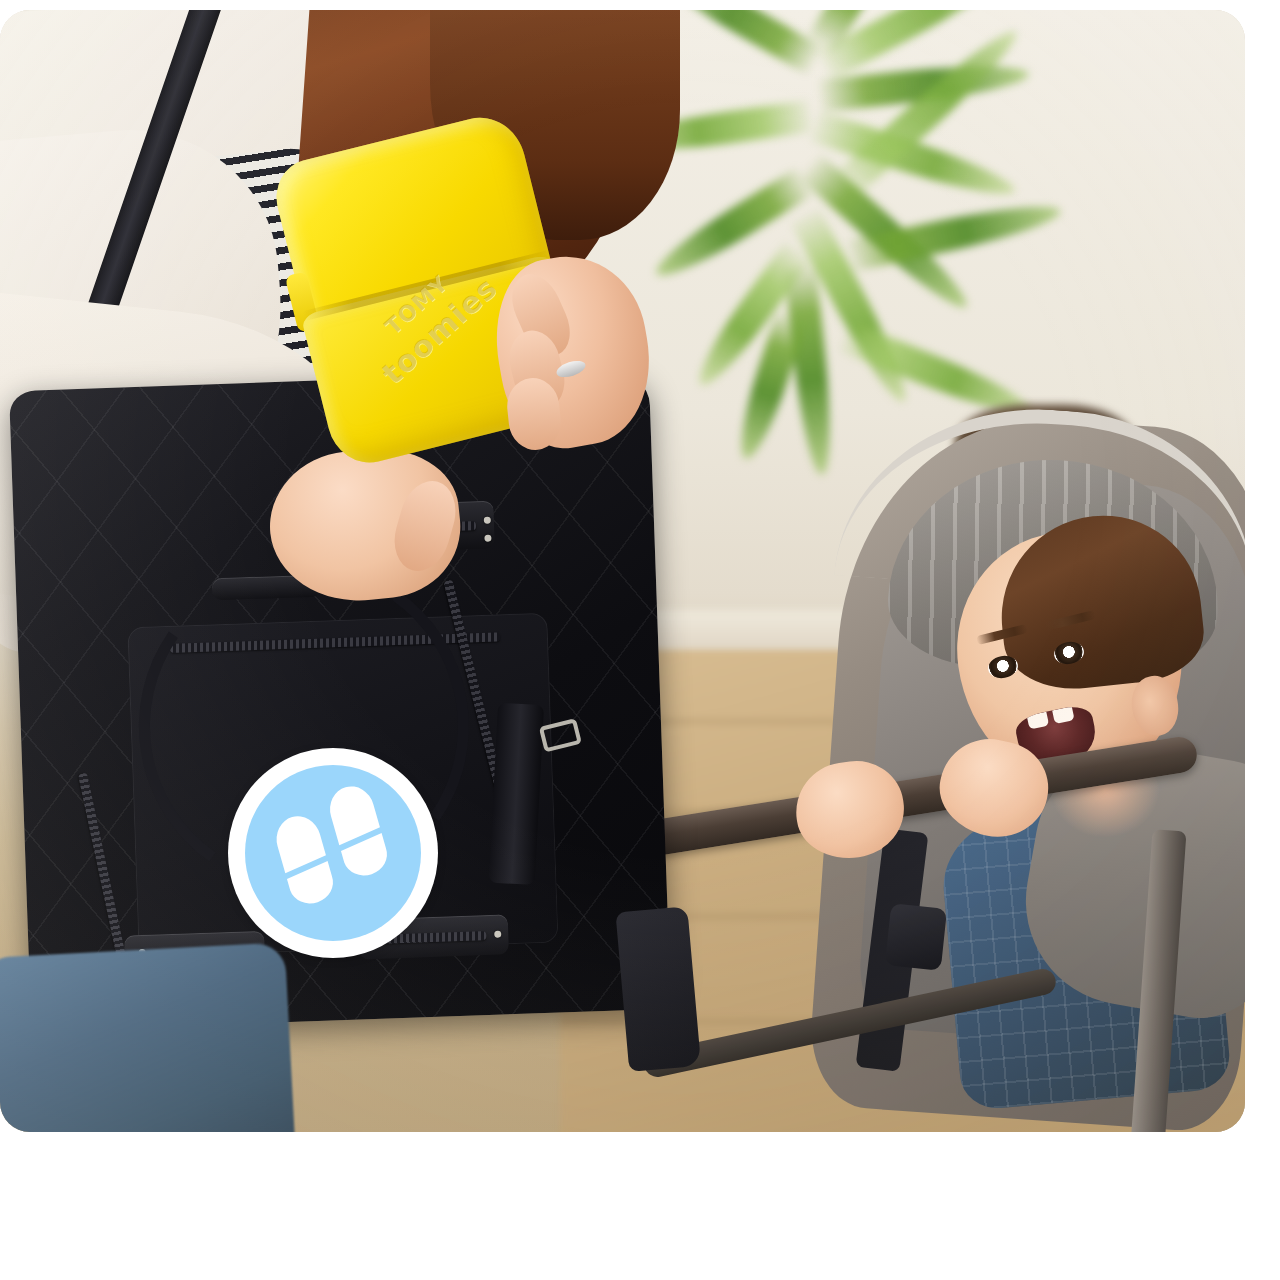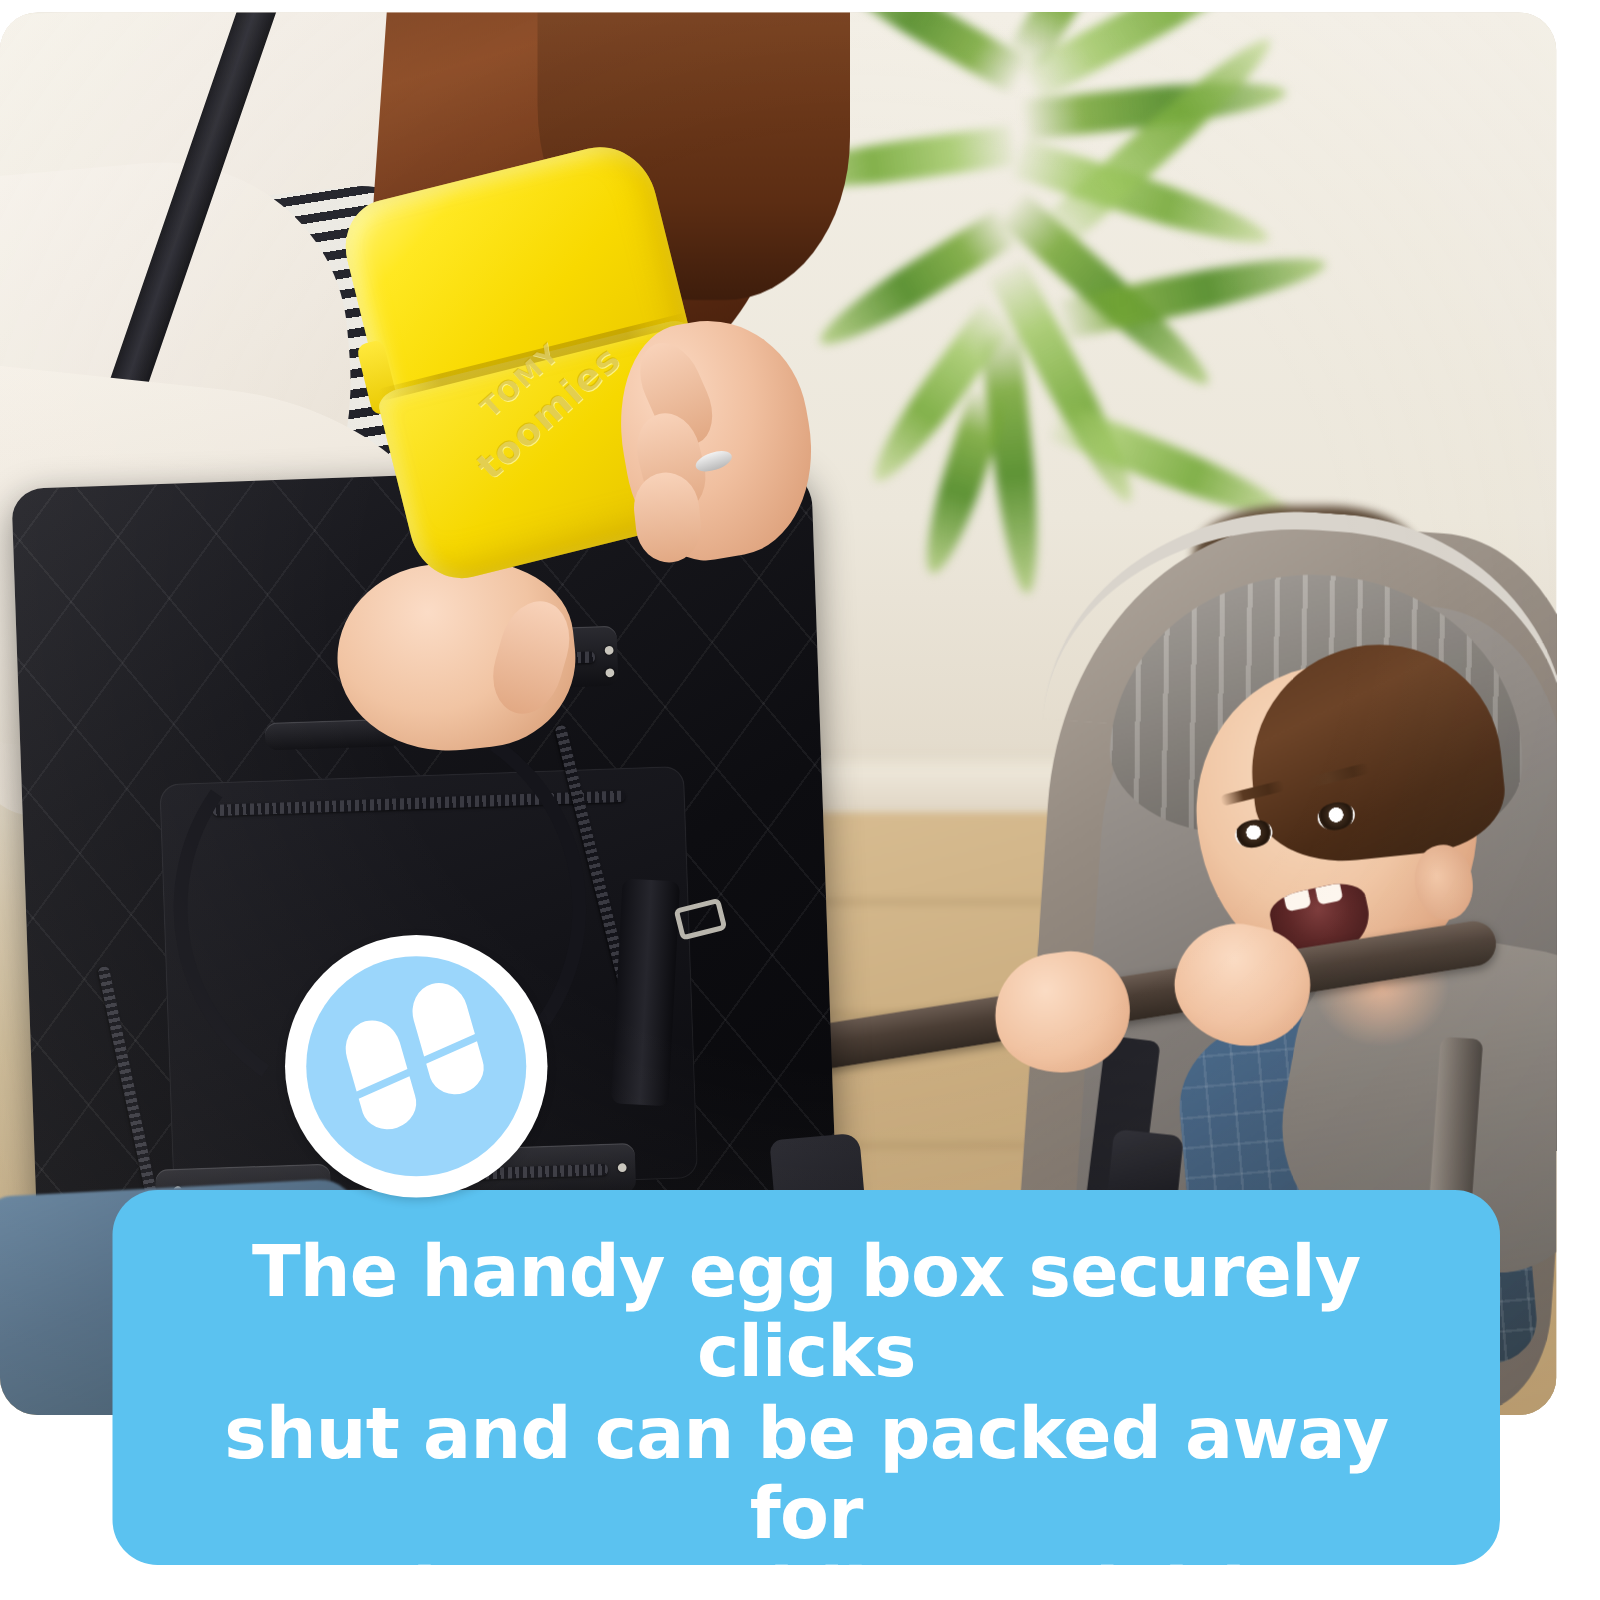--- a/index.html
+++ b/index.html
@@ -553,19 +553,14 @@
         </g>
 
         <g transform="rotate(-16 116 76)">
           <path d="M94 44 a22 24 0 0 1 44 0 l0 24 l-44 6 z" fill="#ffffff"></path>
           <path d="M94 80 l44 -6 l0 16 a20 18 0 0 1 -44 2 z" fill="#ffffff"></path>
         </g>
       </svg>
     </div>
   </div>
 
-  <div class="caption">
-    <div class="caption-text">The handy egg box securely clicks
-shut and can be packed away for
-on-the-go toddler activities.</div>
-  </div>
 
 </div>
 
 </body></html>

